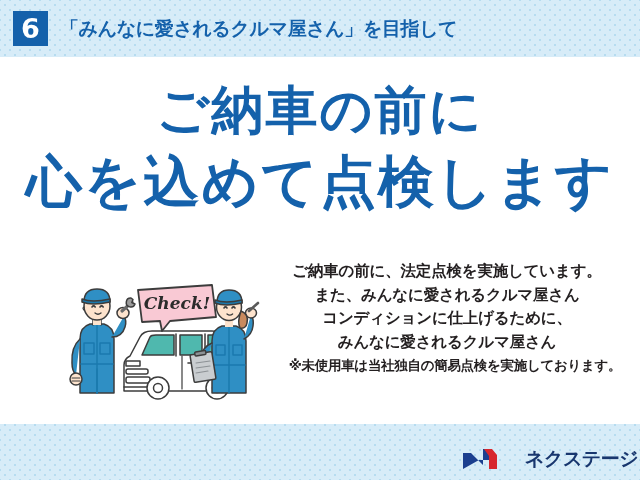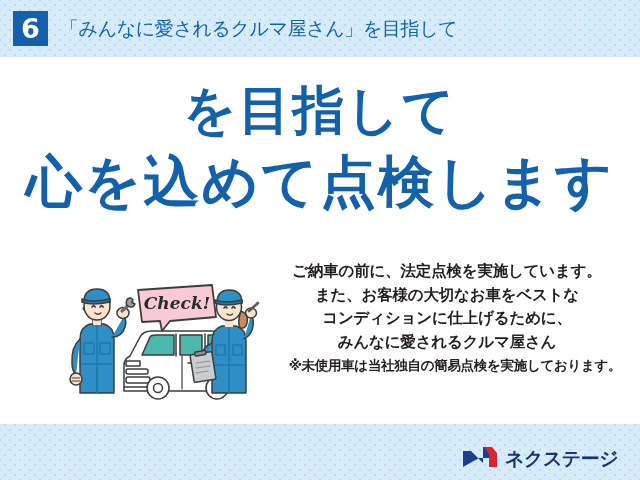--- a/index.html
+++ b/index.html
@@ -37,21 +37,21 @@
     font-size:27px;
     font-weight:bold;
     line-height:35px;
     text-align:center;
     font-family:"DejaVu Sans", sans-serif;
     letter-spacing:0;
   }
   #header-title {
     margin-left:12px;
     font-size:19px;
-    font-weight:normal;
+    font-weight:bold;
     color:#1461ab;
     letter-spacing:-0.4px;
     white-space:nowrap;
   }
   
   #card {
     position:absolute;
     left:0; top:57px;
     width:640px; height:367px;
     background:#ffffff;
@@ -91,20 +91,22 @@
     left:62px; top:212px;
     width:200px; height:135px;
   }
   #illustration svg { display:block; }
   
   #footer-logo {
     position:absolute;
     left:462px; top:446px;
     height:26px;
     display:flex;
+    align-items:center;
+    gap:20px;
   }
   #logo-mark { width:36px; height:22px; }
   #logo-wordmark {
     margin-left:7px;
     font-size:19px;
     font-weight:bold;
     color:#18366e;
     letter-spacing:-0.5px;
     font-family:"DejaVu Sans", sans-serif;
     white-space:nowrap;
@@ -116,27 +118,27 @@
 <div id="banner">
 
   <div id="header">
     <div id="step-badge">6</div>
     <div id="header-title">「みんなに愛されるクルマ屋さん」を目指して</div>
   </div>
 
   <div id="card">
 
     <div id="headline">
-      <span class="headline-line" id="headline-line-1">を目指して</span>
+      <span class="headline-line" id="headline-line-1">ご納車の前に</span>
       <span class="headline-line" id="headline-line-2">心を込めて点検します</span>
     </div>
 
     <div id="body-copy">
       <span class="line">ご納車の前に、法定点検を実施しています。</span>
-      <span class="line">また、お客様の大切なお車をベストな</span>
+      <span class="line">また、みんなに愛されるクルマ屋さん</span>
       <span class="line">コンディションに仕上げるために、</span>
       <span class="line">みんなに愛されるクルマ屋さん</span>
       <span class="line note">※未使用車は当社独自の簡易点検を実施しております。</span>
     </div>
 
     <div id="illustration">
       <svg width="200" height="135" viewBox="0 0 200 135" xmlns="http://www.w3.org/2000/svg">
         <g stroke="#3c3c3c" stroke-width="1.5" stroke-linecap="round" stroke-linejoin="round" fill="none">
 
           <g>

